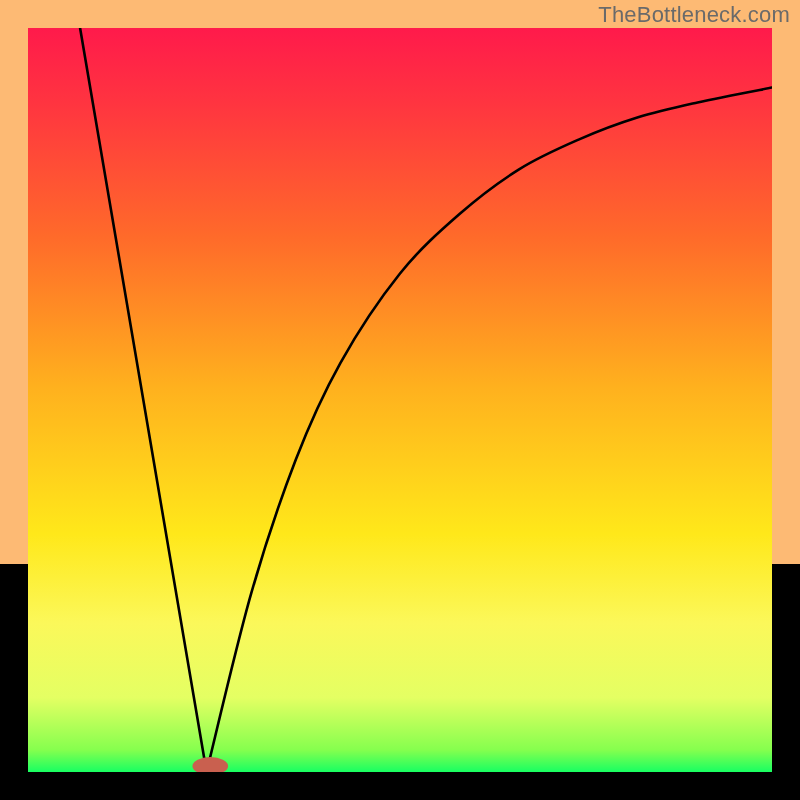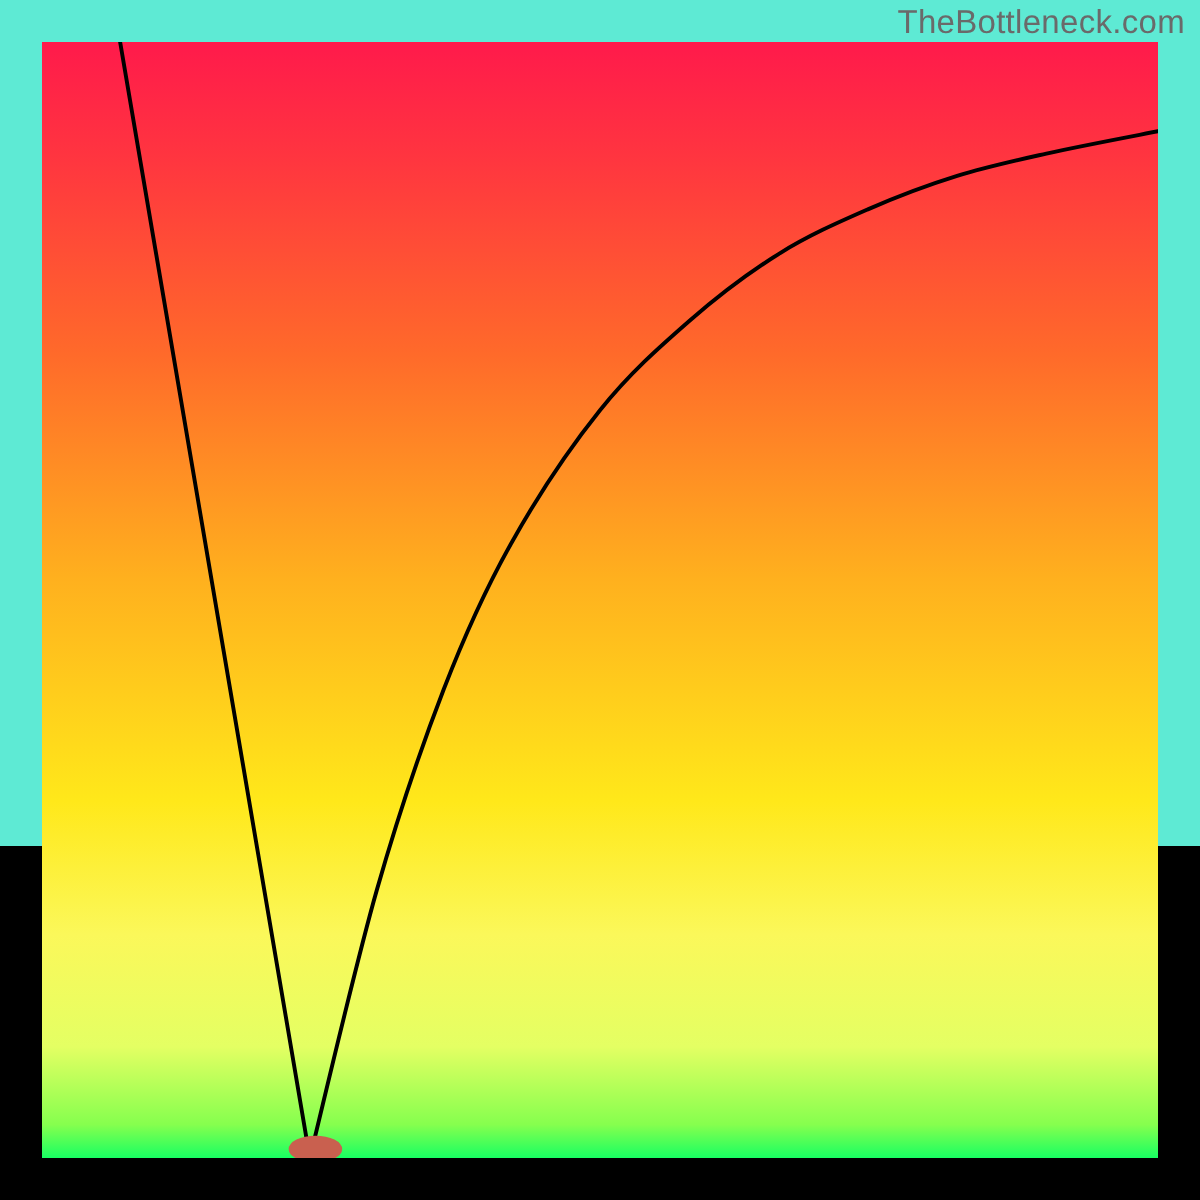--- a/index.html
+++ b/index.html
@@ -8,21 +8,21 @@
     width: 800px;
     height: 800px;
     overflow: hidden;
     background: #000;
     font-family: Arial, Helvetica, sans-serif;
   }
   .frame {
     position: absolute;
     left: 0; top: 0;
     width: 800px; height: 564px;
-    background: #5eead4;
+    background: #fdba74;
   }
   .watermark {
     position: absolute;
     top: 2px;
     right: 10px;
     color: #6a6a6a;
     font-size: 22px;
     font-weight: 400;
     letter-spacing: 0.2px;
     z-index: 5;

